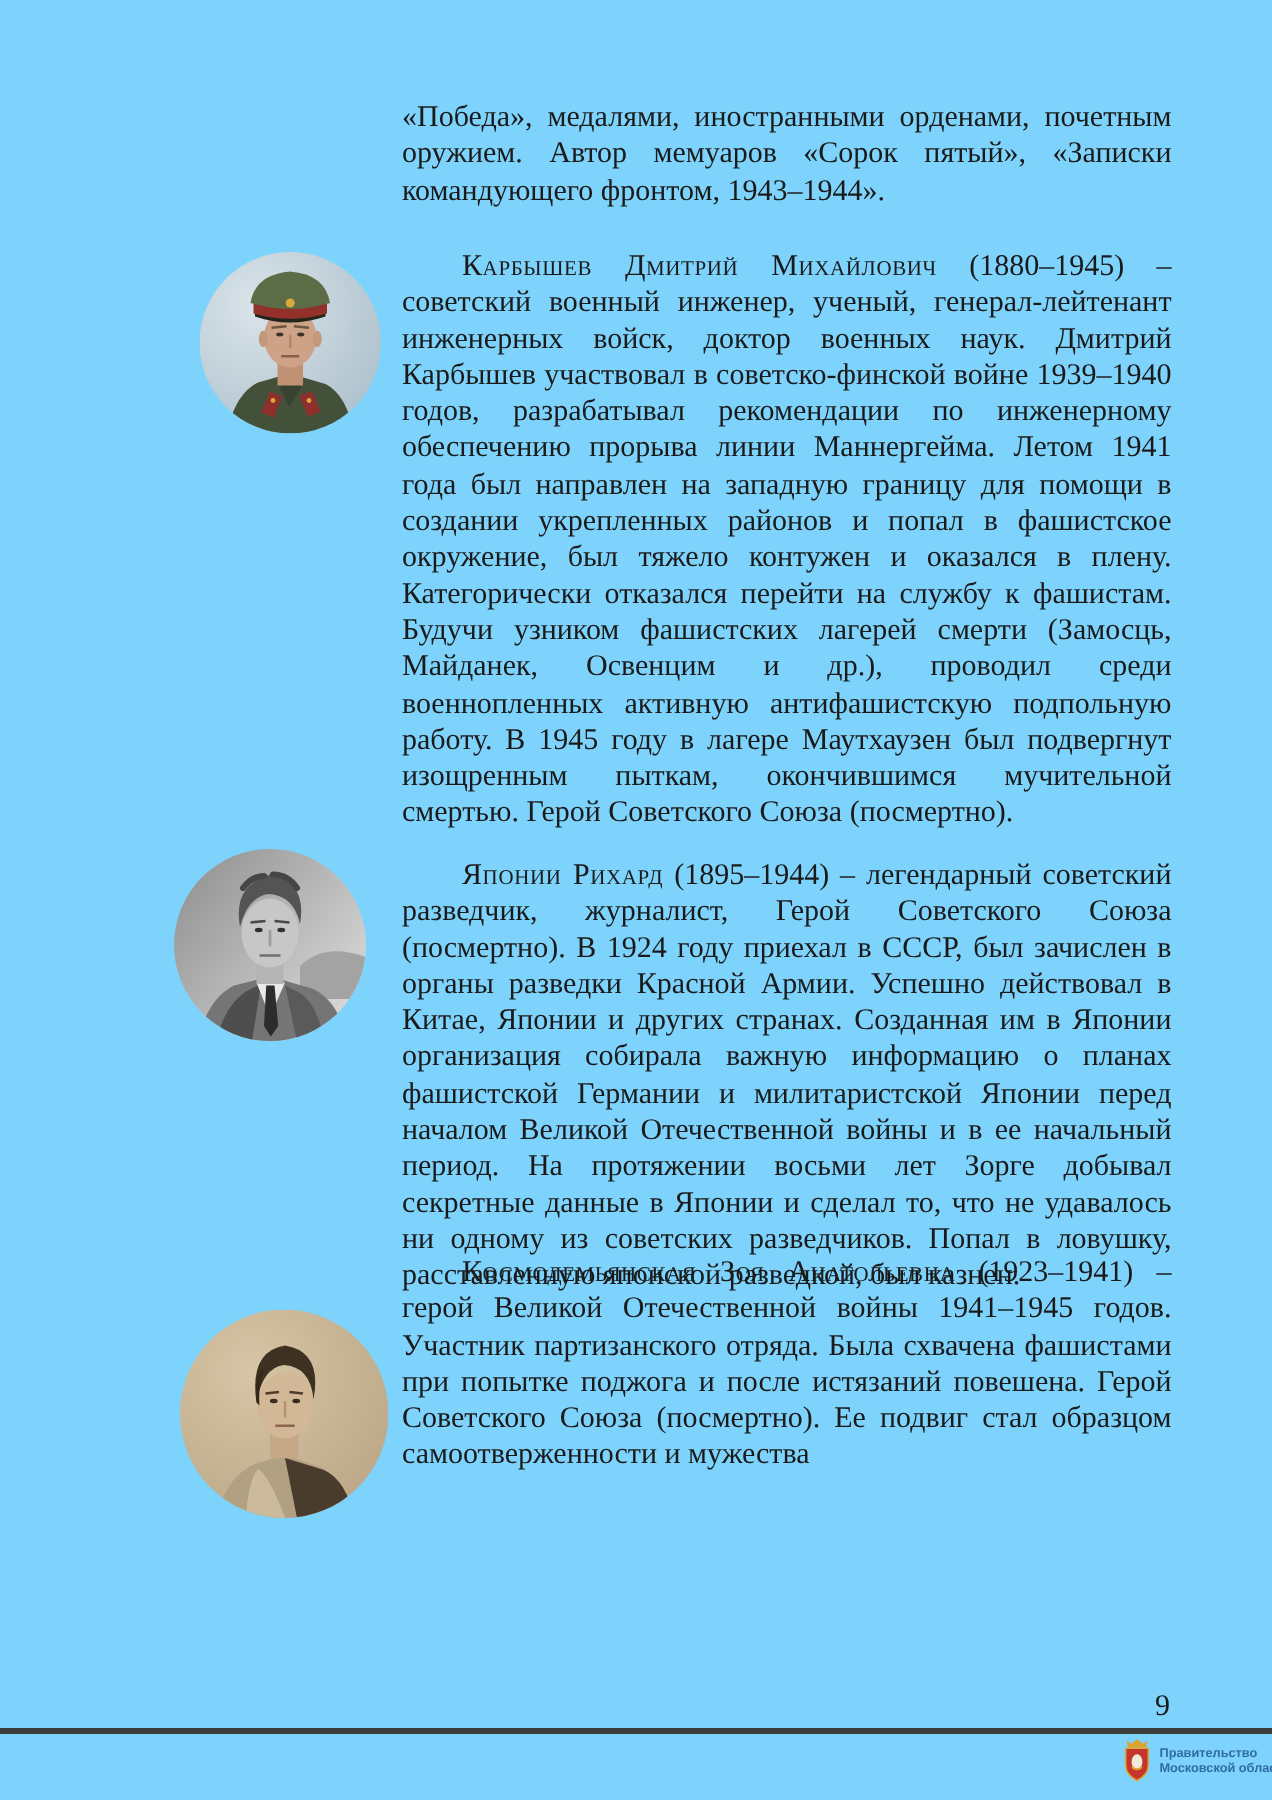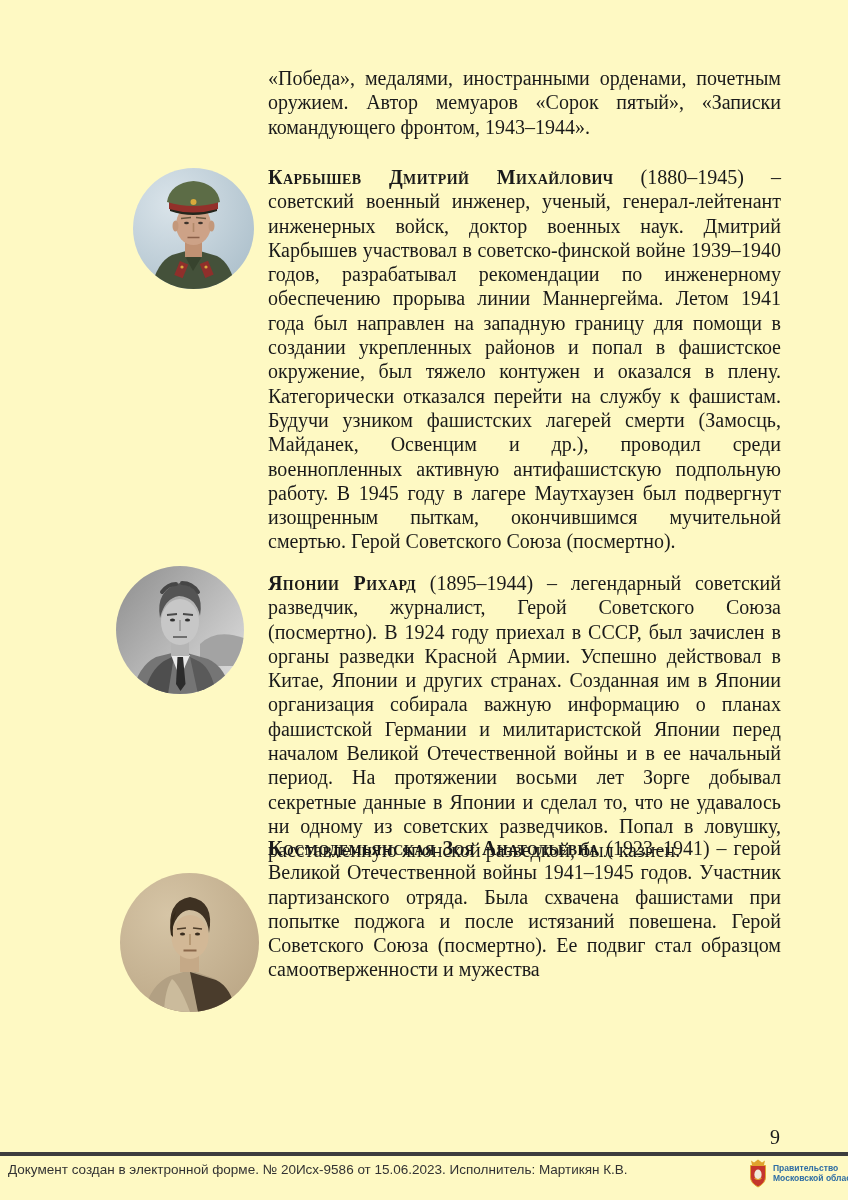--- a/index.html
+++ b/index.html
@@ -1,37 +1,38 @@
 <!DOCTYPE html>
 <html lang="ru"><head>
 <meta charset="utf-8">
 <style>
   html,body{margin:0;padding:0;background:#ffffff;}
   .page{
     position:relative;
     width:848px;height:1200px;
-    background:#fef9c3;
+    background:#7dd3fc;
     overflow:hidden;
     font-family:"Liberation Serif","DejaVu Serif",serif;
     color:#1a1a1a;
   }
   .text-col{position:absolute;left:268px;width:513px;top:0;}
   .para{
     position:absolute;
     left:0;width:513px;
     margin:0;
     font-size:20px;
     line-height:24.3px;
     text-align:justify;
     color:#1a1a1a;
   }
   .person-name{
-    font-weight:bold;
+    font-weight:normal;
     font-variant:small-caps;
     letter-spacing:0.4px;
+    margin-left:40px;
   }
   .portrait{
     position:absolute;
     border-radius:50%;
     overflow:hidden;
   }
   .portrait svg{display:block;width:100%;height:100%;}
   .page-number{
     position:absolute;
     left:770px;top:1126px;
@@ -181,21 +182,20 @@
       <span>(1923–1941) – герой Великой Отечественной войны 1941–1945 годов. Участник партизанского отряда. Была схвачена фашистами при попытке поджога и после истязаний повешена. Герой Советского Союза (посмертно). Ее подвиг стал образцом самоотверженности и мужества</span>
     </p>
 
   </div>
 
   <div class="page-number">9</div>
 
   <div class="footer-rule"></div>
 
   <div class="footer-text">
-    <div>Документ создан в электронной форме. № 20Исх-9586 от 15.06.2023. Исполнитель: Мартикян К.В.</div>
   </div>
 
   <div class="gov-logo">
     <svg class="shield" viewBox="0 0 20 29" xmlns="http://www.w3.org/2000/svg">
       <path d="M4 6 L3 1.5 L6 3.5 L10 0.5 L14 3.5 L17 1.5 L16 6 Z" fill="#e0a32e"></path>
       <circle cx="10" cy="2.5" r="1" fill="#e0a32e"></circle>
       <path d="M2.5 6.5 L17.5 6.5 L17.5 18 Q17.5 24 10 28 Q2.5 24 2.5 18 Z" fill="#c5352c" stroke="#e0a32e" stroke-width="1"></path>
       <ellipse cx="10" cy="15.5" rx="3.6" ry="5" fill="#f0ead8"></ellipse>
       <path d="M6.5 19 Q10 22 13.5 19" stroke="#e0a32e" stroke-width="1.2" fill="none"></path>
     </svg>

